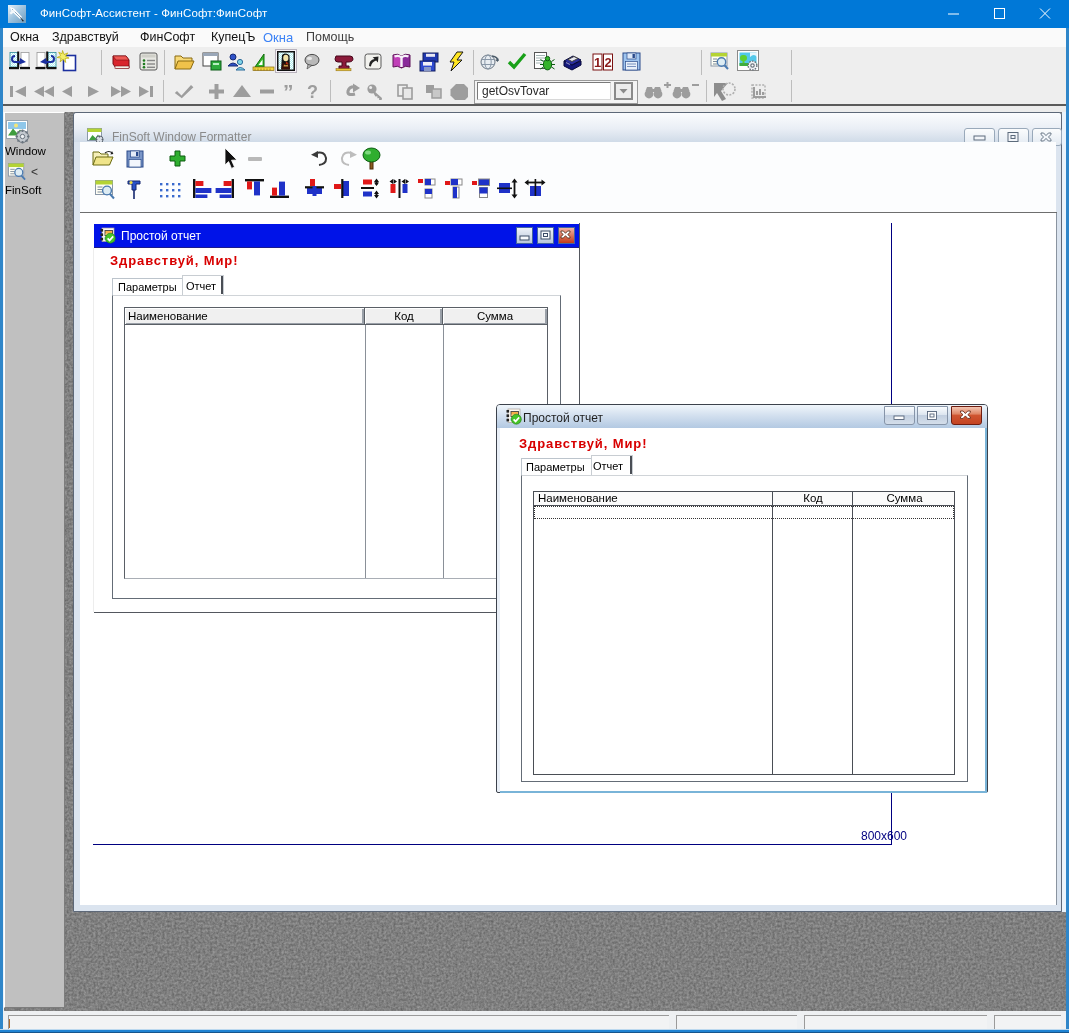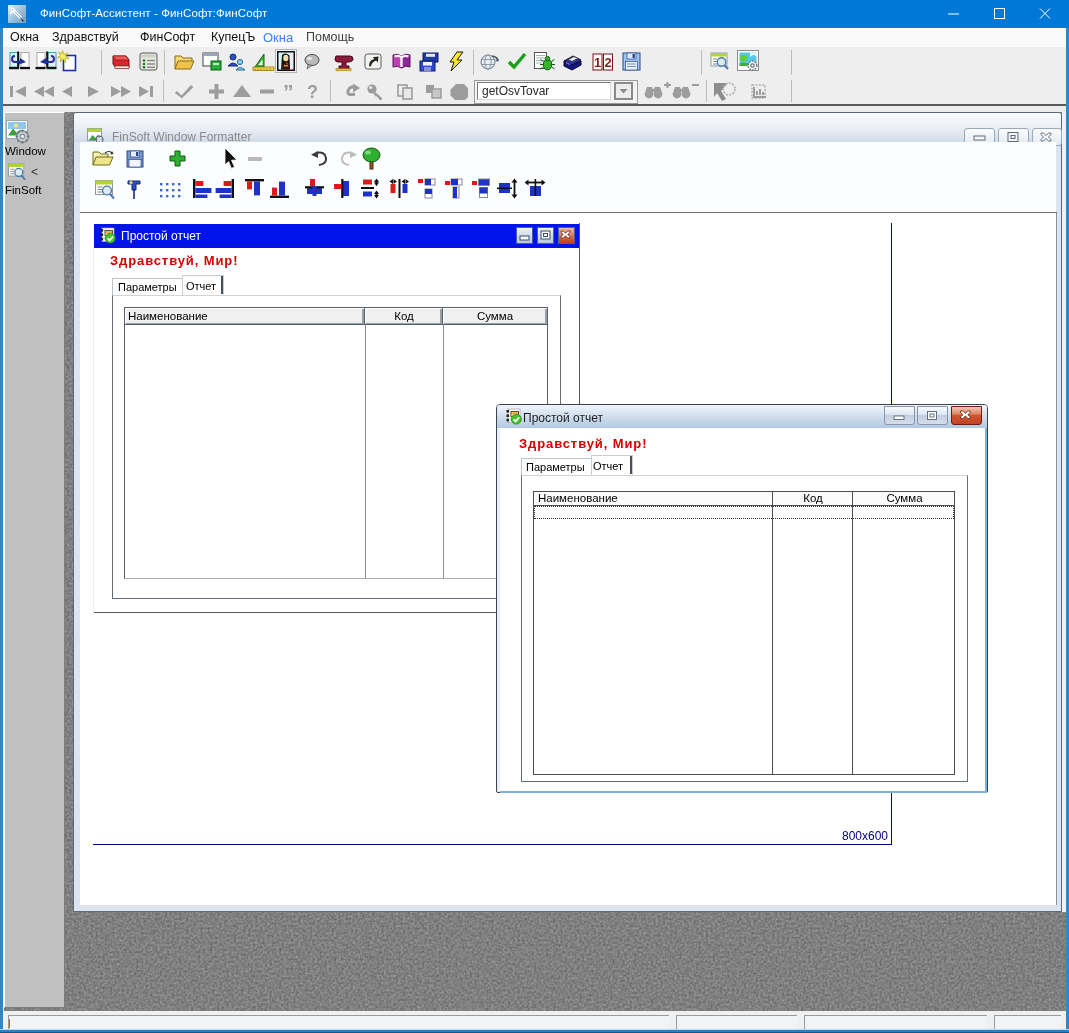--- a/index.html
+++ b/index.html
@@ -516,21 +516,21 @@
       <rect x="10.6" y="1" width="1.6" height="17" fill="#111"></rect>
     </svg>
   </div>
   <div class="ab" style="left:80px;top:212px;width:977px;height:1px;background:#6e6e6e;"></div>
 
   <div class="ab" style="left:80px;top:213px;width:976px;height:692px;background:#ffffff;"></div>
   <div class="ab" style="left:1056px;top:213px;width:1px;height:692px;background:#8a94a0;"></div>
 
   <div class="ab" style="left:891px;top:223px;width:1px;height:622px;background:#000080;"></div>
   <div class="ab" style="left:93px;top:844px;width:799px;height:1px;background:#000080;"></div>
-  <div class="ab txt" style="left:788px;top:829px;width:100px;text-align:right;font-size:12px;color:#000080;">800x600</div>
+  <div class="ab txt" style="left:807px;top:829px;width:100px;text-align:right;font-size:12px;color:#000080;">800x600</div>
 
   <div id="win1" class="ab" style="left:93px;top:223px;width:488px;height:390px;background:#ffffff;">
     <div class="ab" style="left:0;top:25px;width:1px;height:364px;background:#ededed;"></div>
     <div class="ab" style="left:486px;top:0;width:1px;height:390px;background:#53575e;"></div>
     <div class="ab" style="left:1px;top:389px;width:486px;height:1px;background:#53575e;"></div>
 
     <div class="ab" style="left:1px;top:1px;width:485px;height:24px;background:#0013e8;border-bottom:1px solid #1a1a8c;box-sizing:border-box;"></div>
     <svg class="ab" style="left:6px;top:4px" width="17" height="17" viewBox="0 0 17 17">
       <rect x="3" y="1" width="12" height="13.5" fill="#fdf9f2" stroke="#a8a098" stroke-width="0.7"></rect>
       <rect x="1.5" y="2" width="2.6" height="2.6" fill="#222"></rect>

